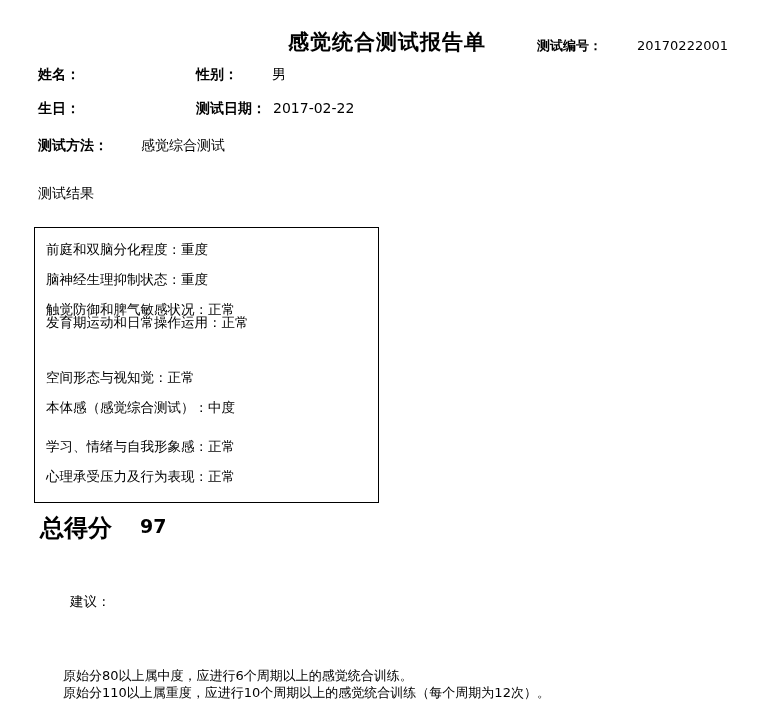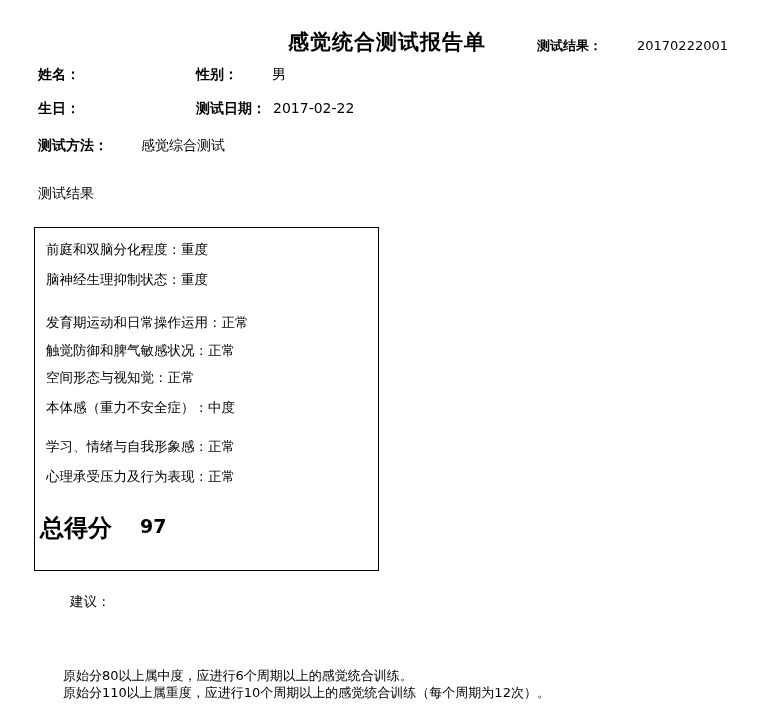--- a/index.html
+++ b/index.html
@@ -90,34 +90,34 @@
     white-space: nowrap;
     line-height: 1;
   }
 
   
   .result-box {
     position: absolute;
     left: 34px;
     top: 227px;
     width: 345px;
-    height: 344px;
+    height: 276px;
     border: 1px solid #000000;
     box-sizing: border-box;
   }
   .result-line {
     position: absolute;
     left: 11px;
     font-size: 13.5px;
     white-space: nowrap;
     line-height: 1;
   }
   .rl0 { top: 15px; }
   .rl1 { top: 45px; }
-  .rl2 { top: 75px; margin-top: 41px; }
+  .rl2 { top: 75px; }
   .rl3 { top: 88px; }
   .rl4 { top: 143px; }
   .rl5 { top: 173px; }
   .rl6 { top: 212px; }
   .rl7 { top: 242px; }
 
   
   .total-label {
     position: absolute;
     left: 40px;
@@ -157,21 +157,21 @@
   .al1 { top: 669px; }
   .al2 { top: 690px; }
 </style>
 </head>
 <body>
 
 <div class="page">
 
   <div class="header-row">
     <div class="doc-title">感觉统合测试报告单</div>
-    <div class="serial-label">测试结果：</div>
+    <div class="serial-label">测试编号：</div>
     <div class="serial-value">20170222001</div>
   </div>
 
   <div class="info bold f-name-label">姓名：</div>
   <div class="info f-name-value"></div>
   <div class="info bold f-gender-label">性别：</div>
   <div class="info f-gender-value">男</div>
 
   <div class="info bold f-birth-label">生日：</div>
   <div class="info f-birth-value"></div>
@@ -182,21 +182,21 @@
   <div class="info f-method-value">感觉综合测试</div>
 
   <div class="result-heading">测试结果</div>
 
   <div class="result-box">
     <div class="result-line rl0">前庭和双脑分化程度：重度</div>
     <div class="result-line rl1">脑神经生理抑制状态：重度</div>
     <div class="result-line rl2">触觉防御和脾气敏感状况：正常</div>
     <div class="result-line rl3">发育期运动和日常操作运用：正常</div>
     <div class="result-line rl4">空间形态与视知觉：正常</div>
-    <div class="result-line rl5">本体感（重力不安全症）：中度</div>
+    <div class="result-line rl5">本体感（感觉综合测试）：中度</div>
     <div class="result-line rl7">心理承受压力及行为表现：正常</div>
     <div class="result-line rl6">学习、情绪与自我形象感：正常</div>
   </div>
 
   <div class="total-label">总得分</div>
   <div class="total-value">97</div>
 
   <div class="advice-label">建议：</div>
   <div class="advice-line al0">原始分110以上属重度，应进行10个周期以上的感觉统合训练（每个周期为12次）。</div>
   <div class="advice-line al1">原始分80以上属中度，应进行6个周期以上的感觉统合训练。</div>

